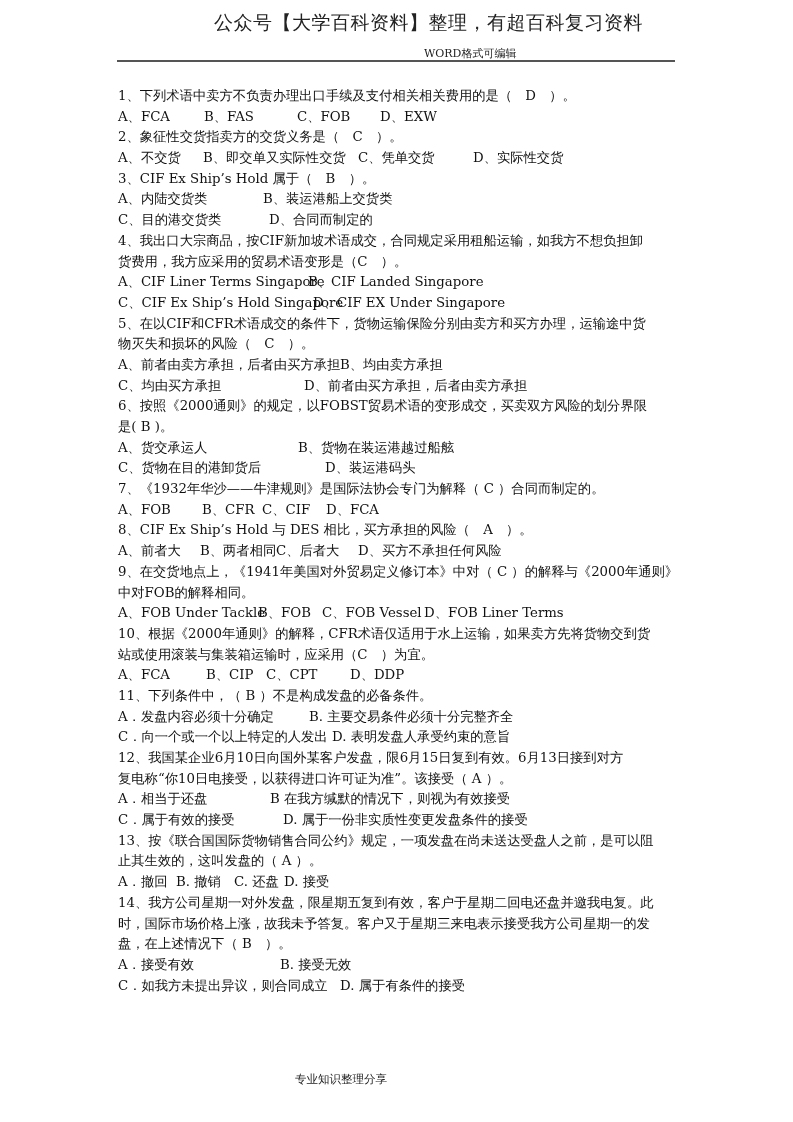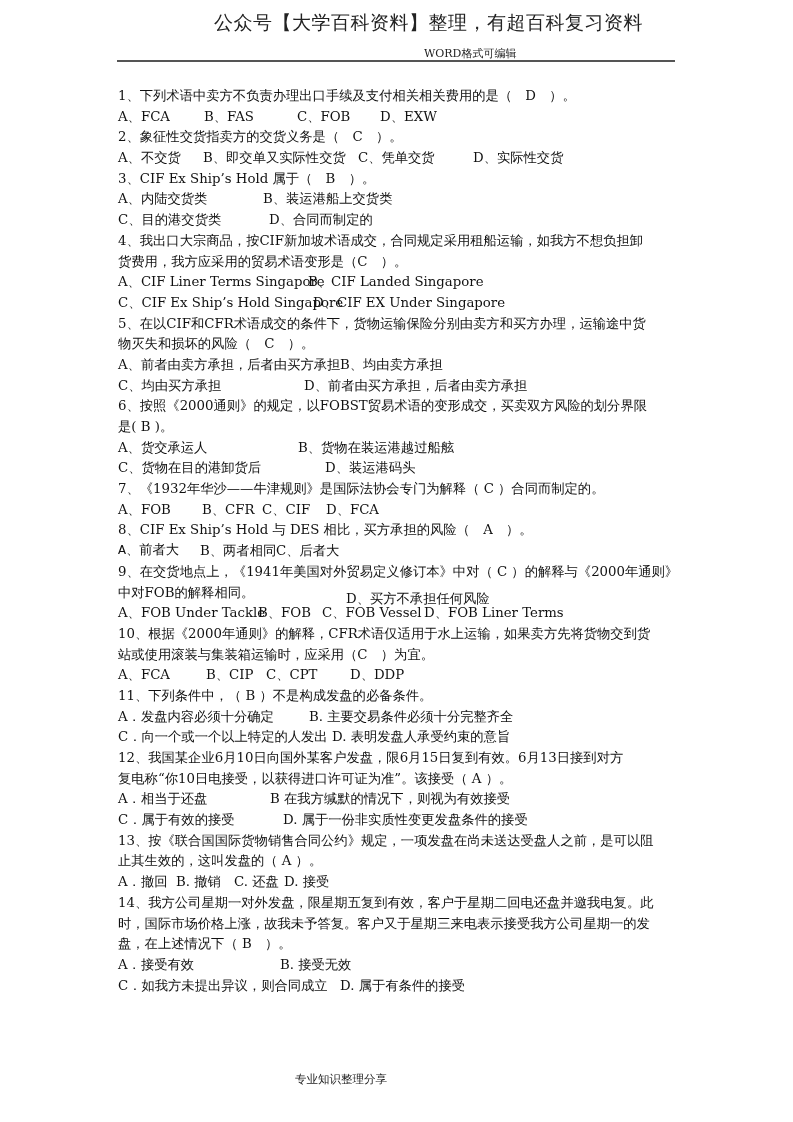--- a/index.html
+++ b/index.html
@@ -95,24 +95,24 @@
       <div class="line">
         <span class="opt" style="left: 0px;">A、FOB</span>
         <span class="opt" style="left: 84px;">B、CFR</span>
         <span class="opt" style="left: 144px;">C、CIF</span>
         <span class="opt" style="left: 208px;">D、FCA</span>
       </div>
     </div>
     <div>
       <div class="line">8、CIF Ex Ship’s Hold 与 DES 相比，买方承担的风险（　A　）。</div>
       <div class="line">
-        <span class="opt" style="left: 0px; font-family: Liberation Mono, monospace;">A、前者大</span>
+        <span class="opt" style="left: 0px;">A、前者大</span>
         <span class="opt" style="left: 82px;">B、两者相同</span>
         <span class="opt" style="left: 158px;">C、后者大</span>
-        <span class="opt" style="left: 228px; margin-top: 48px;">D、买方不承担任何风险</span>
+        <span class="opt" style="left: 240px;">D、买方不承担任何风险</span>
       </div>
     </div>
     <div>
       <div class="line">9、在交货地点上，《1941年美国对外贸易定义修订本》中对（ C ）的解释与《2000年通则》</div>
       <div class="line">中对FOB的解释相同。</div>
       <div class="line">
         <span class="opt" style="left: 0px;">A、FOB Under Tackle</span>
         <span class="opt" style="left: 140px;">B、FOB</span>
         <span class="opt" style="left: 204px;">C、FOB Vessel</span>
         <span class="opt" style="left: 306px;">D、FOB Liner Terms</span>

